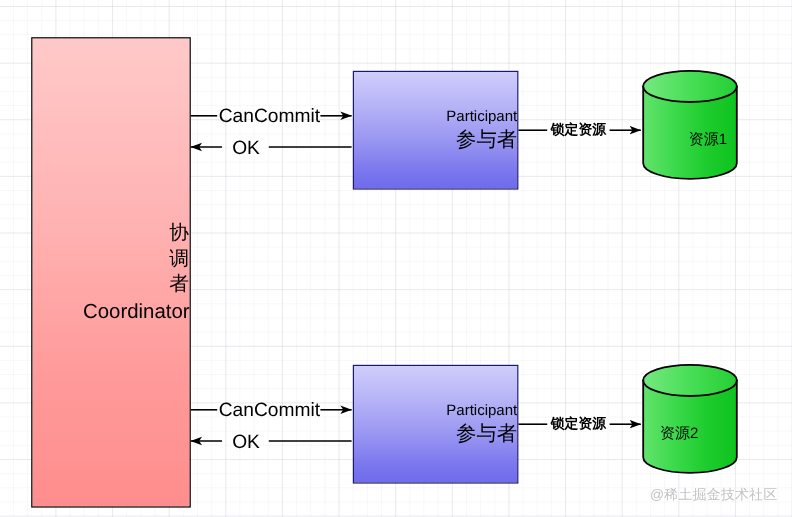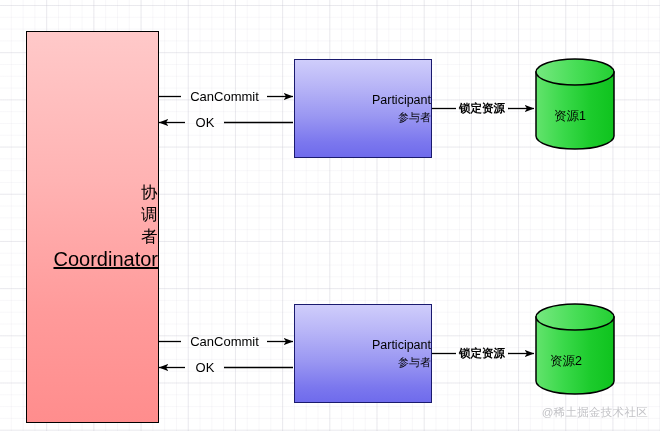--- a/index.html
+++ b/index.html
@@ -56,50 +56,49 @@
   }
   .coordinator .cn-vert {
     font-size: 16.5px;
     letter-spacing: 0.5px;
   }
   .coordinator .cn-vert span {
     display: block;
     line-height: 1.32;
   }
   .coordinator .en {
-    font-size: 20px;
+    font-size: 17px;
     margin-top: 1px;
-    text-decoration: underline;
   }
 
   
   .participant {
     border: 1.6px solid #1a1a6e;
     background: linear-gradient(to bottom, #cfcdfb 0%, #b9b6f7 26%, #9a97f2 58%, #7b77ee 85%, #6f6bec 100%);
   }
   .participant .en {
     font-size: 12.5px;
   }
   .participant .cn {
-    font-size: 11px;
+    font-size: 17px;
     margin-top: 3px;
   }
   .cyl-label {
     position: absolute;
     width: 100%;
     text-align: center;
     font-size: 12.5px;
     color: #000000;
     pointer-events: none;
   }
 
   
   .edge-label {
     position: absolute;
-    font-size: 13px;
+    font-size: 16px;
     color: #000000;
     background: transparent;
     white-space: nowrap;
     text-align: center;
   }
   .edge-label.small {
     font-size: 11.5px;
     font-weight: bold;
   }
 
@@ -191,21 +190,21 @@
   <div class="node participant" style="left:294px; top:59px; width:138px; height:99px;">
     <div class="en">Participant</div>
     <div class="cn">参与者</div>
   </div>
 
   <div class="node participant" style="left:294px; top:304px; width:138px; height:99px;">
     <div class="en">Participant</div>
     <div class="cn">参与者</div>
   </div>
 
-  <div class="cyl-label" style="left:536px; top:108px; width:68px;">资源1</div>
+  <div class="cyl-label" style="left:536px; top:108px; width:68px;padding-left:20px;">资源1</div>
   <div class="cyl-label" style="left:536px; top:353px; width:60px;">资源2</div>
 
   <div class="edge-label" style="left:182px; top:89px; width:85px;">CanCommit</div>
   <div class="edge-label" style="left:186px; top:115px; width:38px;">OK</div>
   <div class="edge-label small" style="left:455px; top:101px; width:54px;">锁定资源</div>
 
   <div class="edge-label" style="left:182px; top:334px; width:85px;">CanCommit</div>
   <div class="edge-label" style="left:186px; top:360px; width:38px;">OK</div>
   <div class="edge-label small" style="left:455px; top:346px; width:54px;">锁定资源</div>
 

